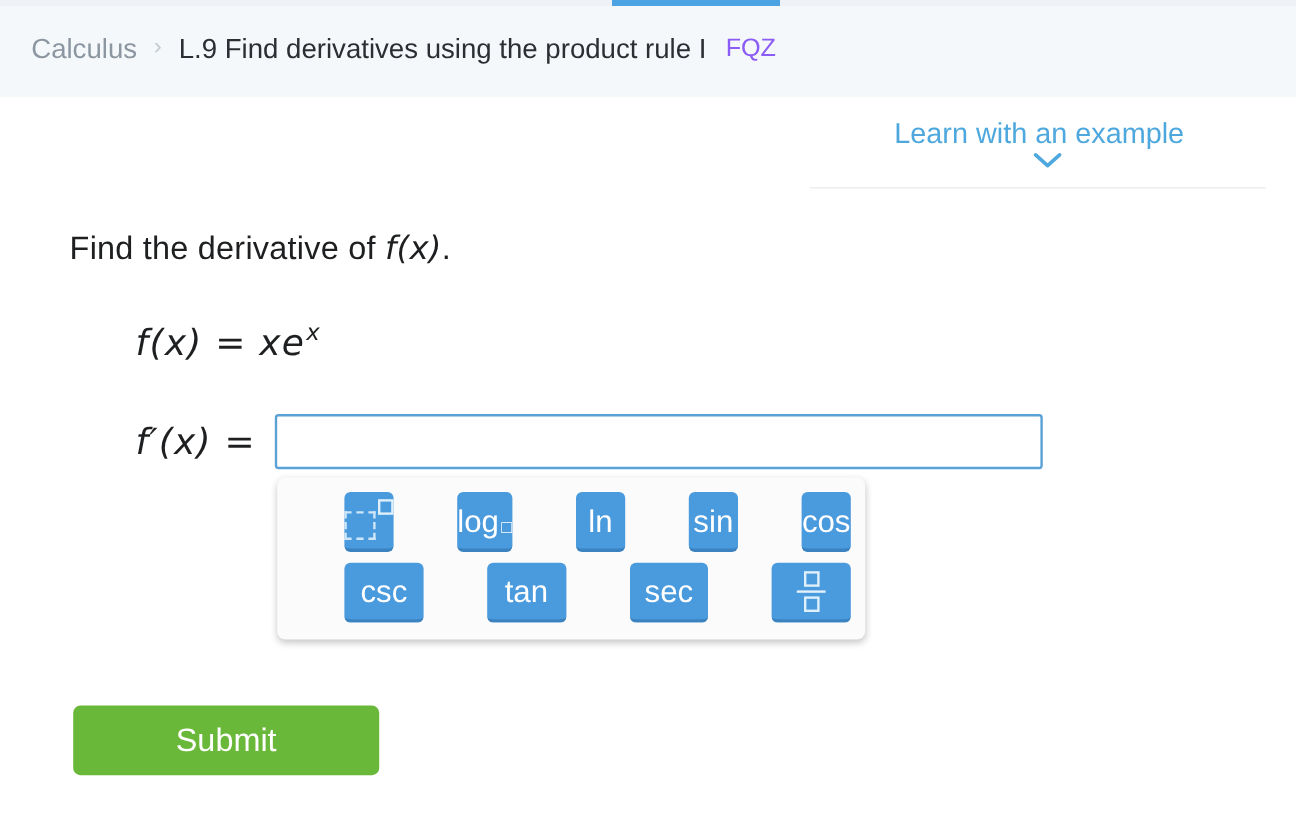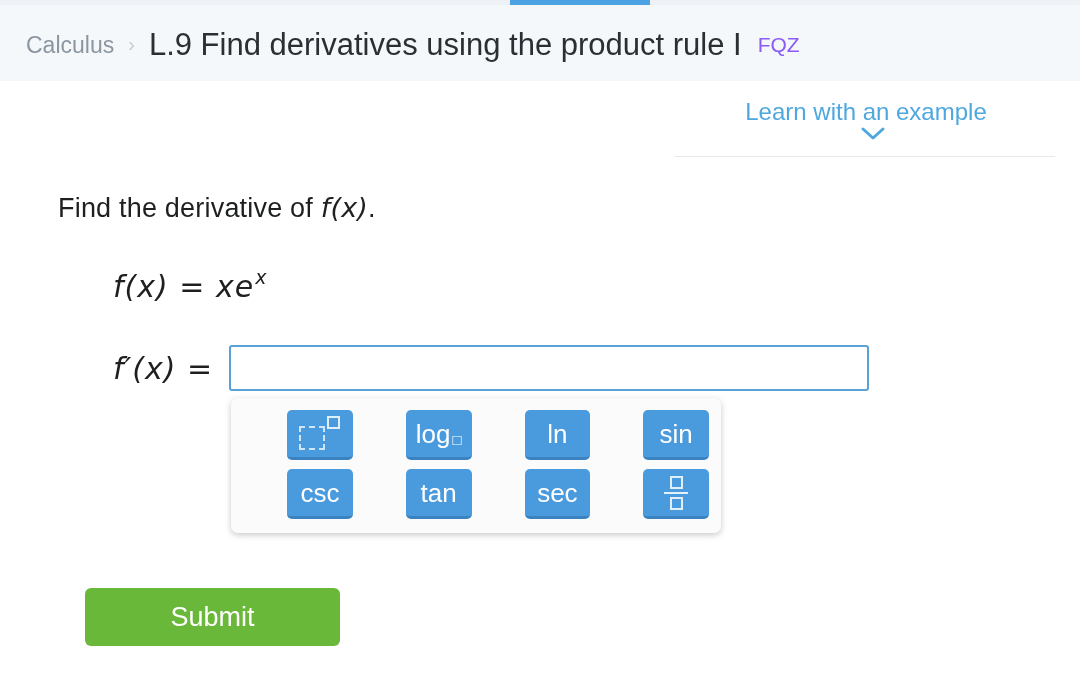--- a/index.html
+++ b/index.html
@@ -55,21 +55,21 @@
     font-weight: 400;
   }
   .crumb-sep {
     margin: 0 14px;
     color: #c3cad1;
     font-size: 20px;
     position: relative;
     top: -1px;
   }
   .crumb-skill {
-    font-size: 31px;
+    font-size: 23px;
     color: #2b2f33;
     font-weight: 400;
   }
   .crumb-code {
     margin-left: 16px;
     font-size: 21px;
     color: #8b5cf6;
   }
 
   
@@ -261,21 +261,20 @@
     left: 61px;
     width: 255px;
     height: 58px;
     background: #6ab839;
     border: none;
     border-radius: 6px;
     color: #ffffff;
     font-size: 27px;
     font-family: "Liberation Sans", sans-serif;
     cursor: pointer;
-    margin-left: 24px;
   }
 </style>
 </head>
 <body>
 
 <div class="topbar">
   <div class="topbar-fill"></div>
 </div>
 
 <div class="header">
@@ -329,20 +328,23 @@
     <button class="key">
       <span class="key-label">log</span>
         <span class="sub">□</span>
     </button>
     <button class="key">
       <span class="key-label">ln</span>
     </button>
     <button class="key">
       <span class="key-label">sin</span>
     </button>
+    <button class="key">
+      <span class="key-label">cos</span>
+    </button>
   </div>
 
   <div class="key-row">
     <button class="key">
       <span class="key-label">csc</span>
     </button>
     <button class="key">
       <span class="key-label">tan</span>
     </button>
     <button class="key">

